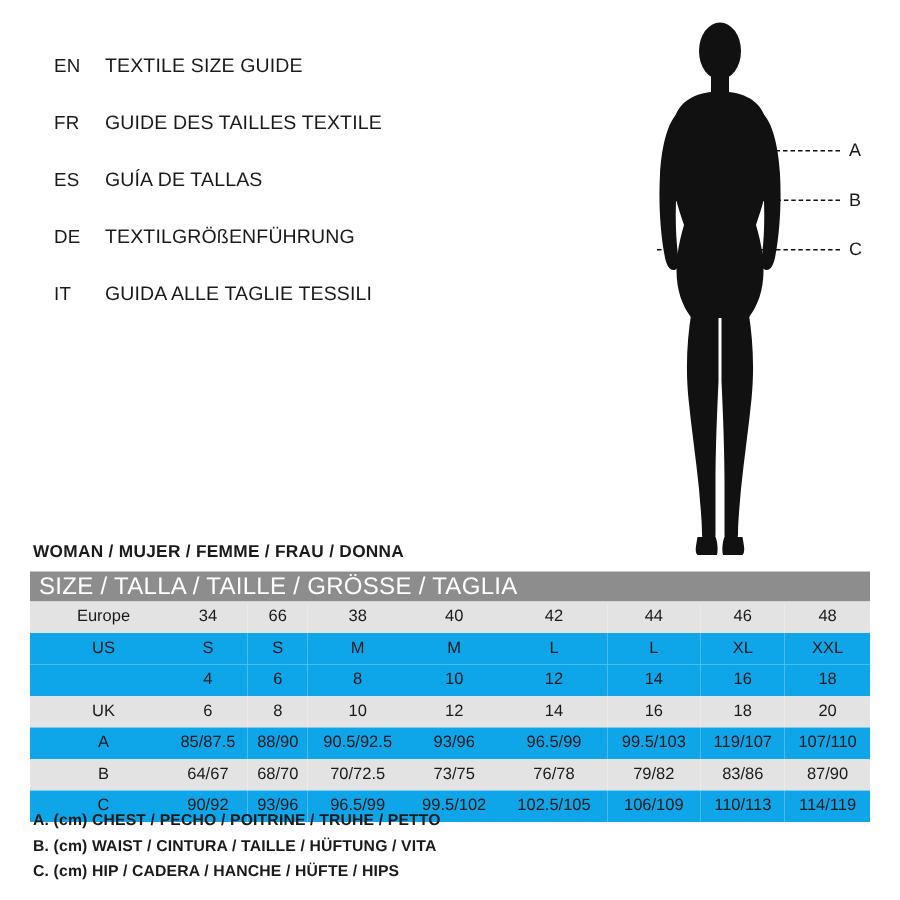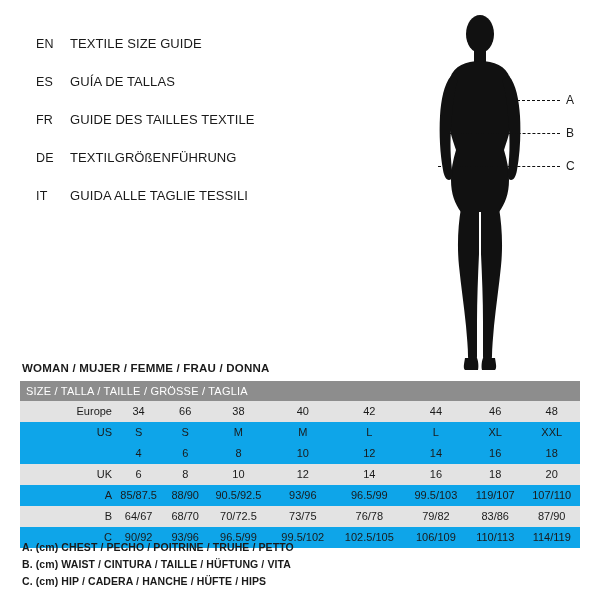--- a/index.html
+++ b/index.html
@@ -98,31 +98,31 @@
     color: #1a1a1a;
   }
   table.size-table td {
     padding: 2px 0 2px 0;
     height: 17px;
     text-align: center;
     font-size: 11px;
     line-height: 13px;
   }
   table.size-table td.rowlabel {
-    text-align: right;
+    text-align: center;
     padding-left: 6px;
     width: 86px;
   }
   tr.head td {
     background: #8d8d8d;
     color: #ffffff;
     font-weight: normal;
     text-align: left;
     padding-left: 6px;
-    font-size: 11px;
+    font-size: 16px;
     letter-spacing: 0.2px;
     height: 16px;
   }
   tr.shade td {
     background: #e3e3e3;
   }
   tr.plain td {
     background: #0ea5e9;
   }
 
@@ -145,26 +145,26 @@
 <body>
 
 <div class="page">
 
   <div class="lang-block">
     <div class="lang-row">
       <div class="lang-code">EN</div>
       <div class="lang-text">TEXTILE SIZE GUIDE</div>
     </div>
     <div class="lang-row">
+      <div class="lang-code">FR</div>
+      <div class="lang-text">GUIDE DES TAILLES TEXTILE</div>
+    </div>
+    <div class="lang-row">
       <div class="lang-code">ES</div>
       <div class="lang-text">GUÍA DE TALLAS</div>
-    </div>
-    <div class="lang-row">
-      <div class="lang-code">FR</div>
-      <div class="lang-text">GUIDE DES TAILLES TEXTILE</div>
     </div>
     <div class="lang-row">
       <div class="lang-code">DE</div>
       <div class="lang-text">TEXTILGRÖßENFÜHRUNG</div>
     </div>
     <div class="lang-row">
       <div class="lang-code">IT</div>
       <div class="lang-text">GUIDA ALLE TAGLIE TESSILI</div>
     </div>
   </div>

